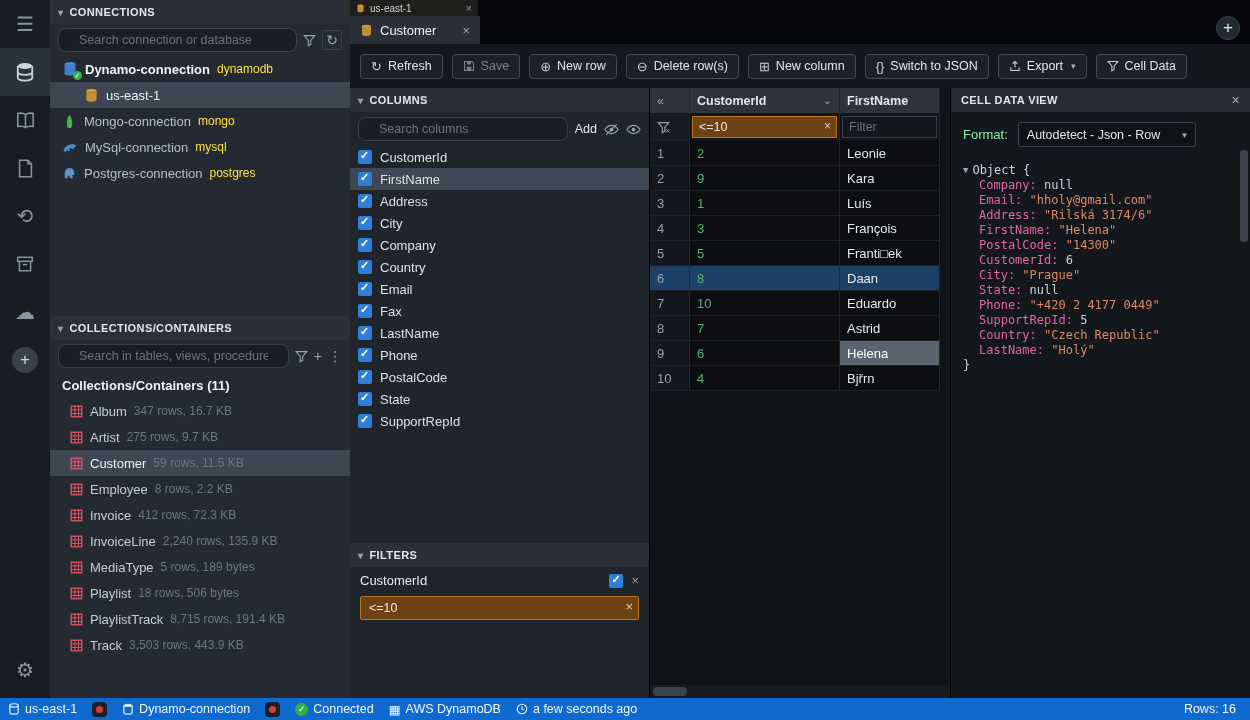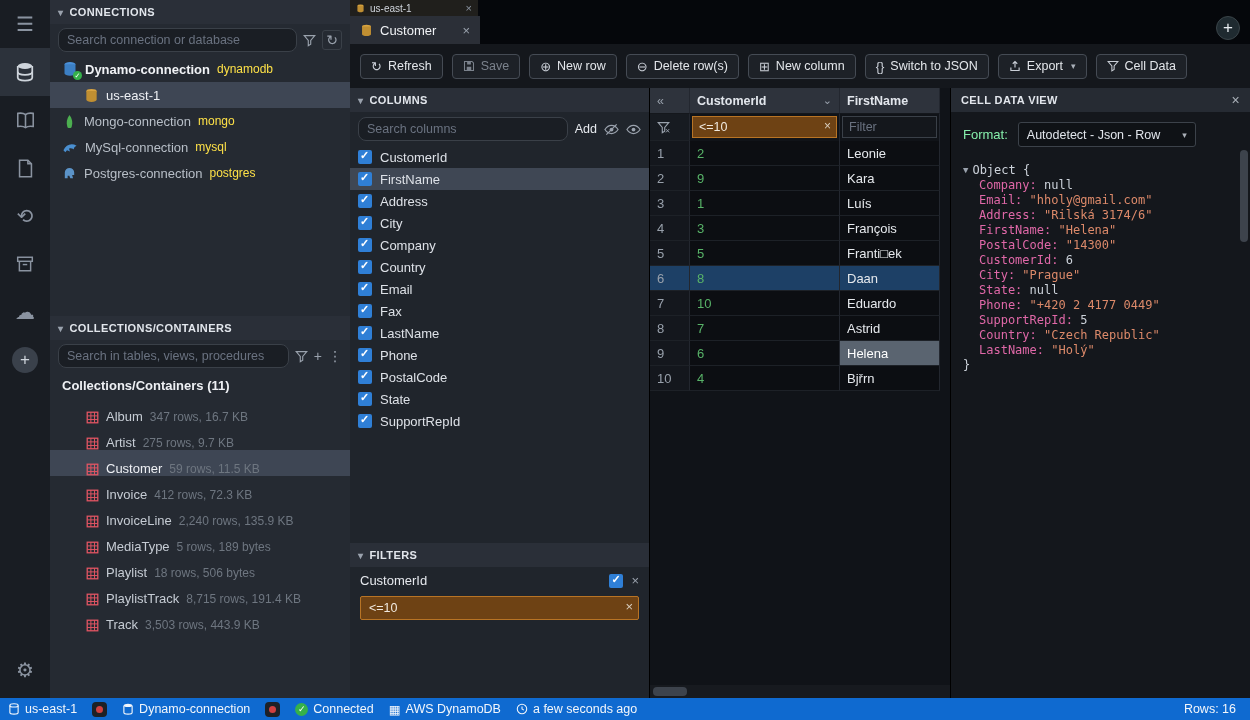--- a/index.html
+++ b/index.html
@@ -17,41 +17,41 @@
     display:flex; align-items:center; justify-content:center; font-size:17px; }
   .svgi { display:inline-block; vertical-align:-2px; }
 
   
   .sidebar { position:absolute; left:50px; top:0; width:300px; height:698px; background:#252a32; }
   .sec-header { height:24px; display:flex; align-items:center; gap:6px; padding:0 8px;
     font-size:11px; font-weight:bold; letter-spacing:.4px; color:#e2e6ec; background:#2a2f38; }
   .sec-header .chev { color:#9aa2ad; font-size:10px; }
   .search-row { display:flex; align-items:center; gap:6px; padding:4px 8px; }
   .search-box { flex:1; height:24px; background:#1a1e24; border:1px solid #3a4048; border-radius:8px;
-    color:#d5dae1; font-size:12.5px; padding:0 8px; outline:none; font-family:"Liberation Sans",sans-serif; }
+    color:#d5dae1; font-size:12.5px; padding:0 20px; outline:none; font-family:"Liberation Sans",sans-serif; }
   .search-box::placeholder { color:#6a7280; }
   .mini-ico { color:#9aa2ad; font-size:14px; display:flex; align-items:center; }
   .boxed { width:20px; height:20px; border:1px solid #3a4048; border-radius:3px; justify-content:center; }
 
   .tree-row { height:26px; display:flex; align-items:center; gap:7px; padding-left:12px; cursor:pointer; }
   .tree-row .cname { font-size:13px; }
   .tree-row .ctype { font-size:12px; color:#fde047; }
   .tree-row.bold .cname { font-weight:bold; color:#f0f2f5; }
   .tree-row.child { padding-left:34px; }
   .tree-row.selected { background:#3e4654; }
   .tree-row.selected .cname { color:#eef0f4; }
   .tree-row .cname.dim { color:#b8bfc8; }
   .badge-wrap { position:relative; width:16px; height:16px; }
   .badge { position:absolute; right:-4px; bottom:-3px; width:9px; height:9px; border-radius:50%;
     background:#35b14a; color:#fff; font-size:7px; line-height:9px; text-align:center; }
 
   .collections { position:absolute; top:316px; left:0; width:300px; }
   .group-label { height:26px; display:flex; align-items:center; padding-left:12px;
     font-weight:bold; color:#eef0f4; font-size:13px; }
-  .coll-row { height:26px; display:flex; align-items:flex-end; gap:7px; padding-left:36px; cursor:pointer; }
+  .coll-row { height:26px; display:flex; align-items:center; gap:7px; padding-left:20px; cursor:pointer; }
   .coll-row.selected { background:#3e4654; }
   .coll-row .tname { color:#c6ccd4; }
   .coll-row.selected .tname { color:#eef0f4; }
   .coll-row .tmeta { color:#6e7680; font-size:12px; }
 
   
   .main { position:absolute; left:350px; top:0; right:0; height:698px; }
   .tabstrip { position:relative; height:44px; background:#05070b; }
   .mini-tab { position:absolute; left:0; top:0; height:16px; width:128px; background:#201f1c;
     display:flex; align-items:center; gap:5px; padding:0 6px; font-size:10px; color:#cfd4db; cursor:pointer; }
@@ -294,20 +294,28 @@
 
           <div class="coll-row selected">
             <svg class="svgi" width="13" height="13" viewBox="0 0 16 16">
               <rect x="1.5" y="1.5" width="13" height="13" fill="none" stroke="#e25563" stroke-width="1.6"></rect>
               <path d="M1.5 6h13M1.5 10.5h13M6 1.5v13M10.5 1.5v13" stroke="#e25563" stroke-width="1.2"></path>
             </svg>
             <span class="tname">Customer</span>
             <span class="tmeta">59 rows, 11.5 KB</span>
           </div>
 
+          <div class="coll-row">
+            <svg class="svgi" width="13" height="13" viewBox="0 0 16 16">
+              <rect x="1.5" y="1.5" width="13" height="13" fill="none" stroke="#e25563" stroke-width="1.6"></rect>
+              <path d="M1.5 6h13M1.5 10.5h13M6 1.5v13M10.5 1.5v13" stroke="#e25563" stroke-width="1.2"></path>
+            </svg>
+            <span class="tname">Employee</span>
+            <span class="tmeta">8 rows, 2.2 KB</span>
+          </div>
 
 
           <div class="coll-row">
             <svg class="svgi" width="13" height="13" viewBox="0 0 16 16">
               <rect x="1.5" y="1.5" width="13" height="13" fill="none" stroke="#e25563" stroke-width="1.6"></rect>
               <path d="M1.5 6h13M1.5 10.5h13M6 1.5v13M10.5 1.5v13" stroke="#e25563" stroke-width="1.2"></path>
             </svg>
             <span class="tname">Invoice</span>
             <span class="tmeta">412 rows, 72.3 KB</span>
           </div>

